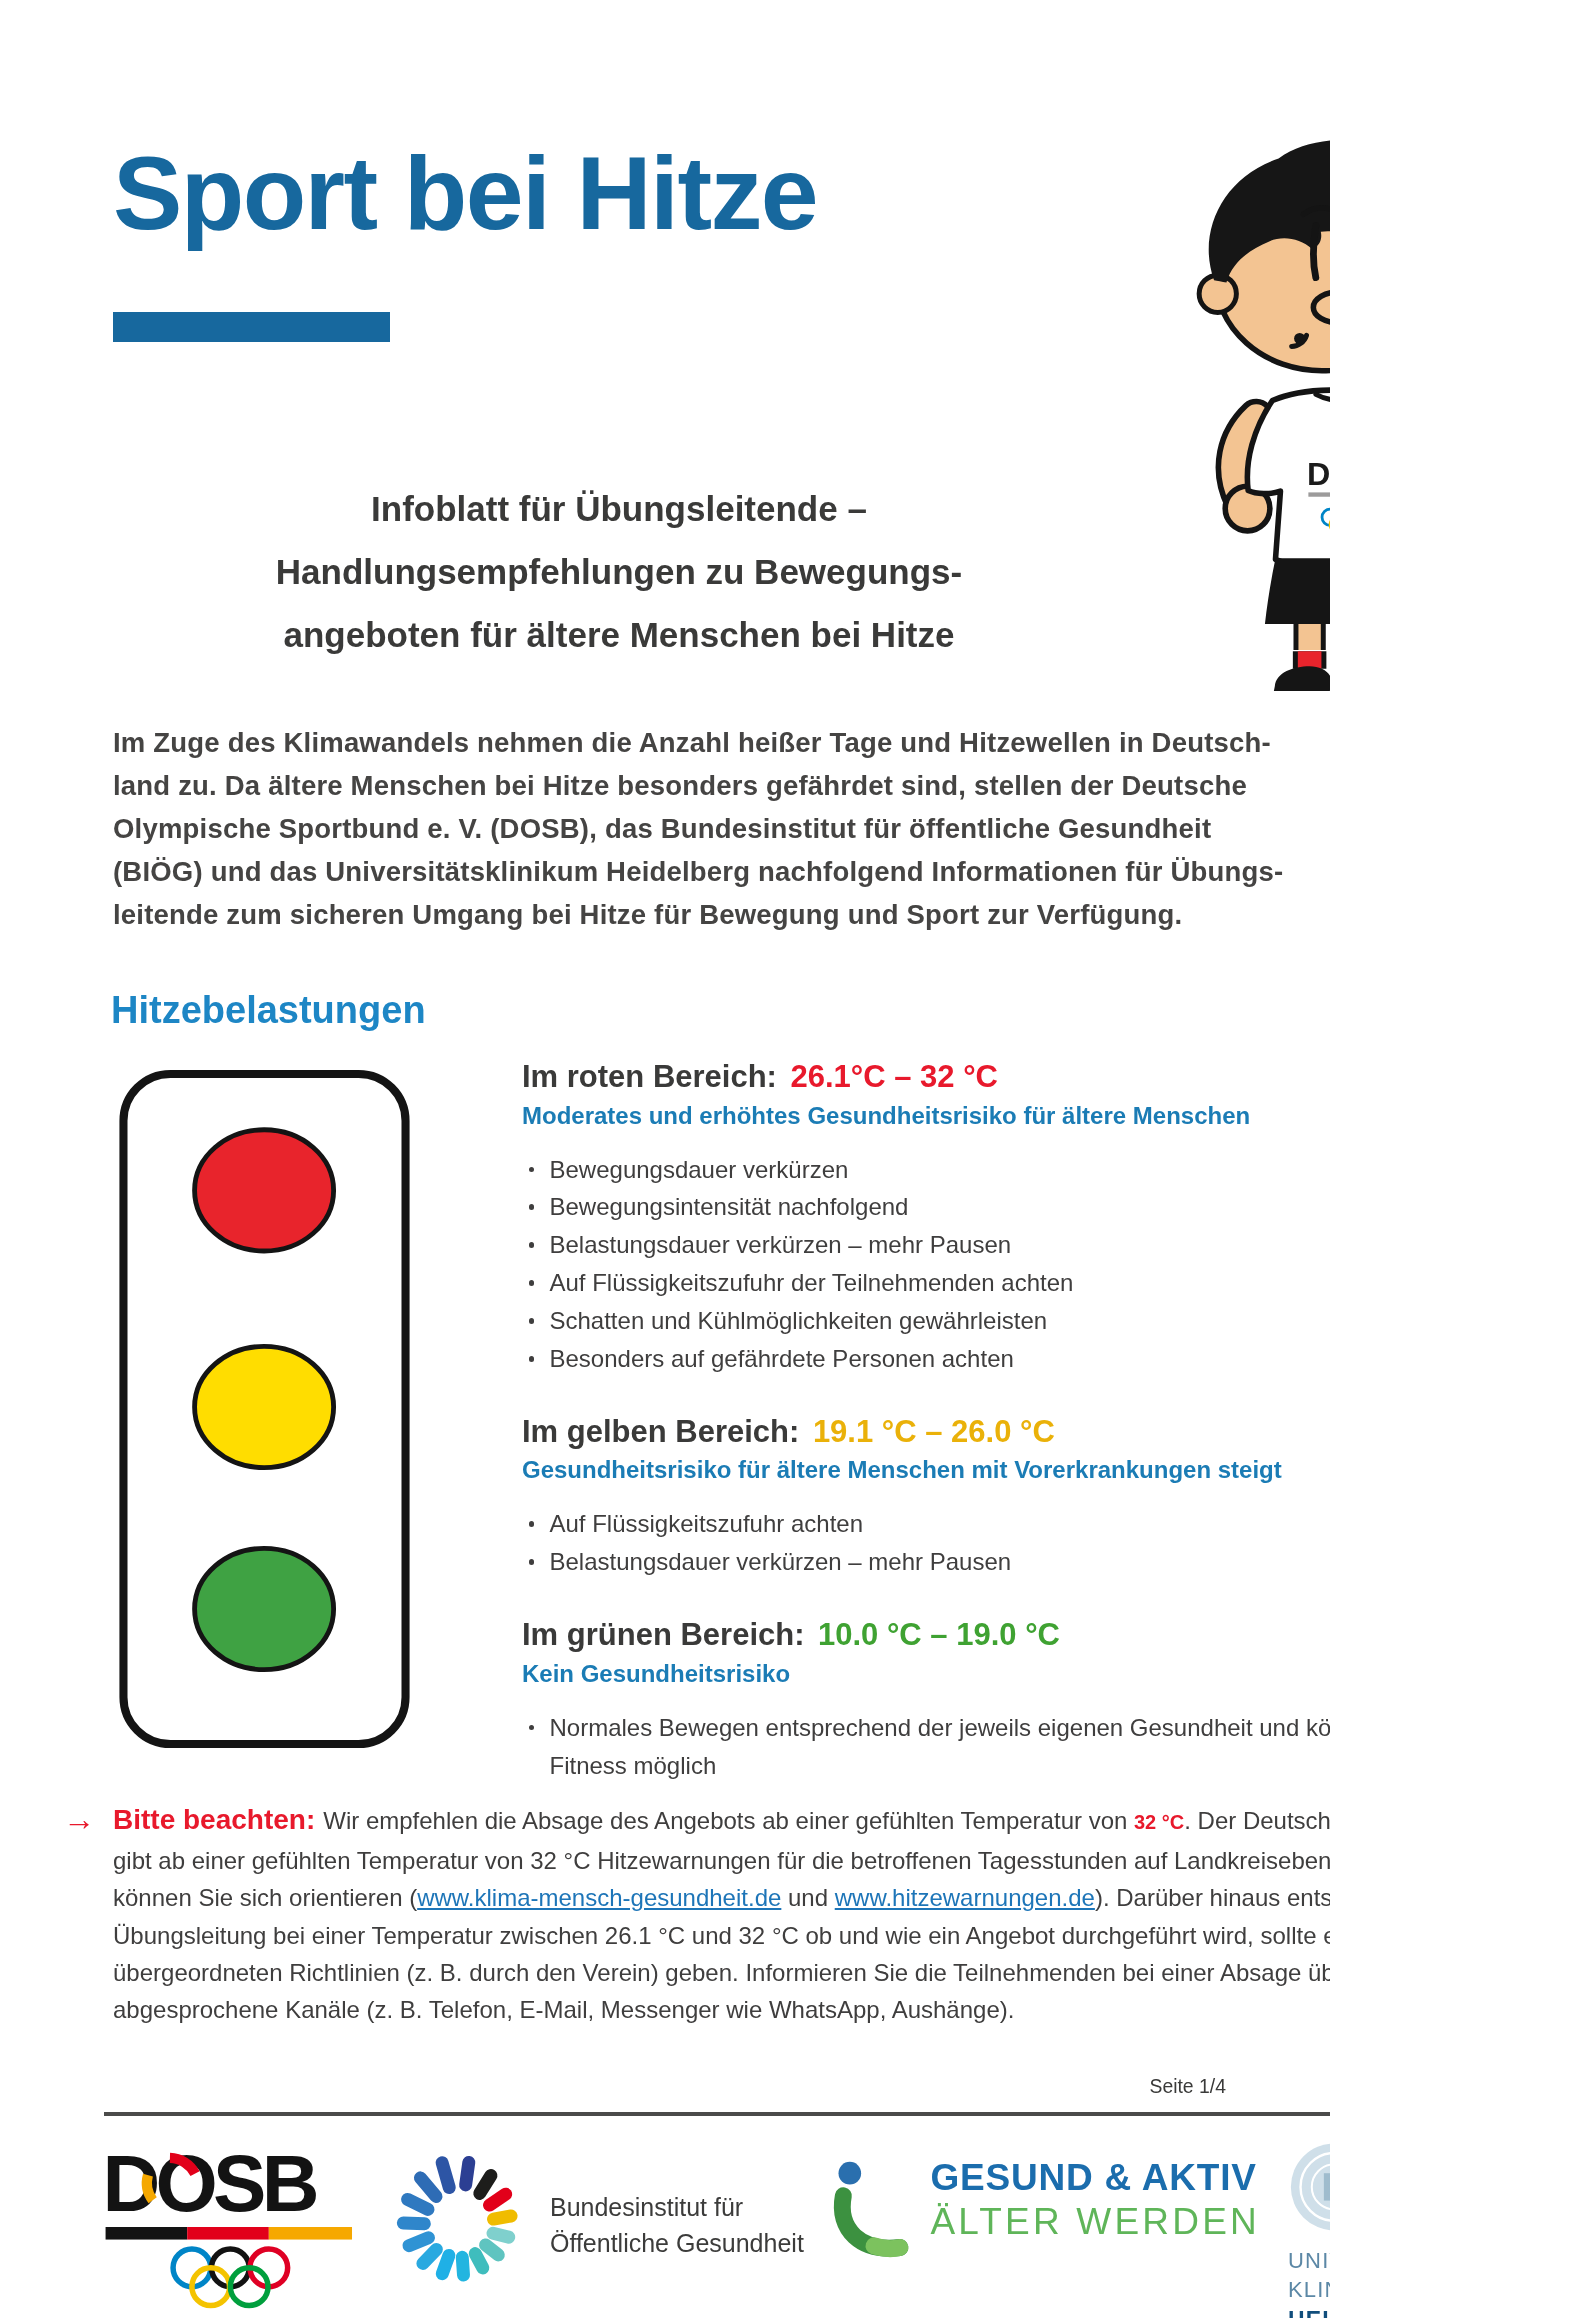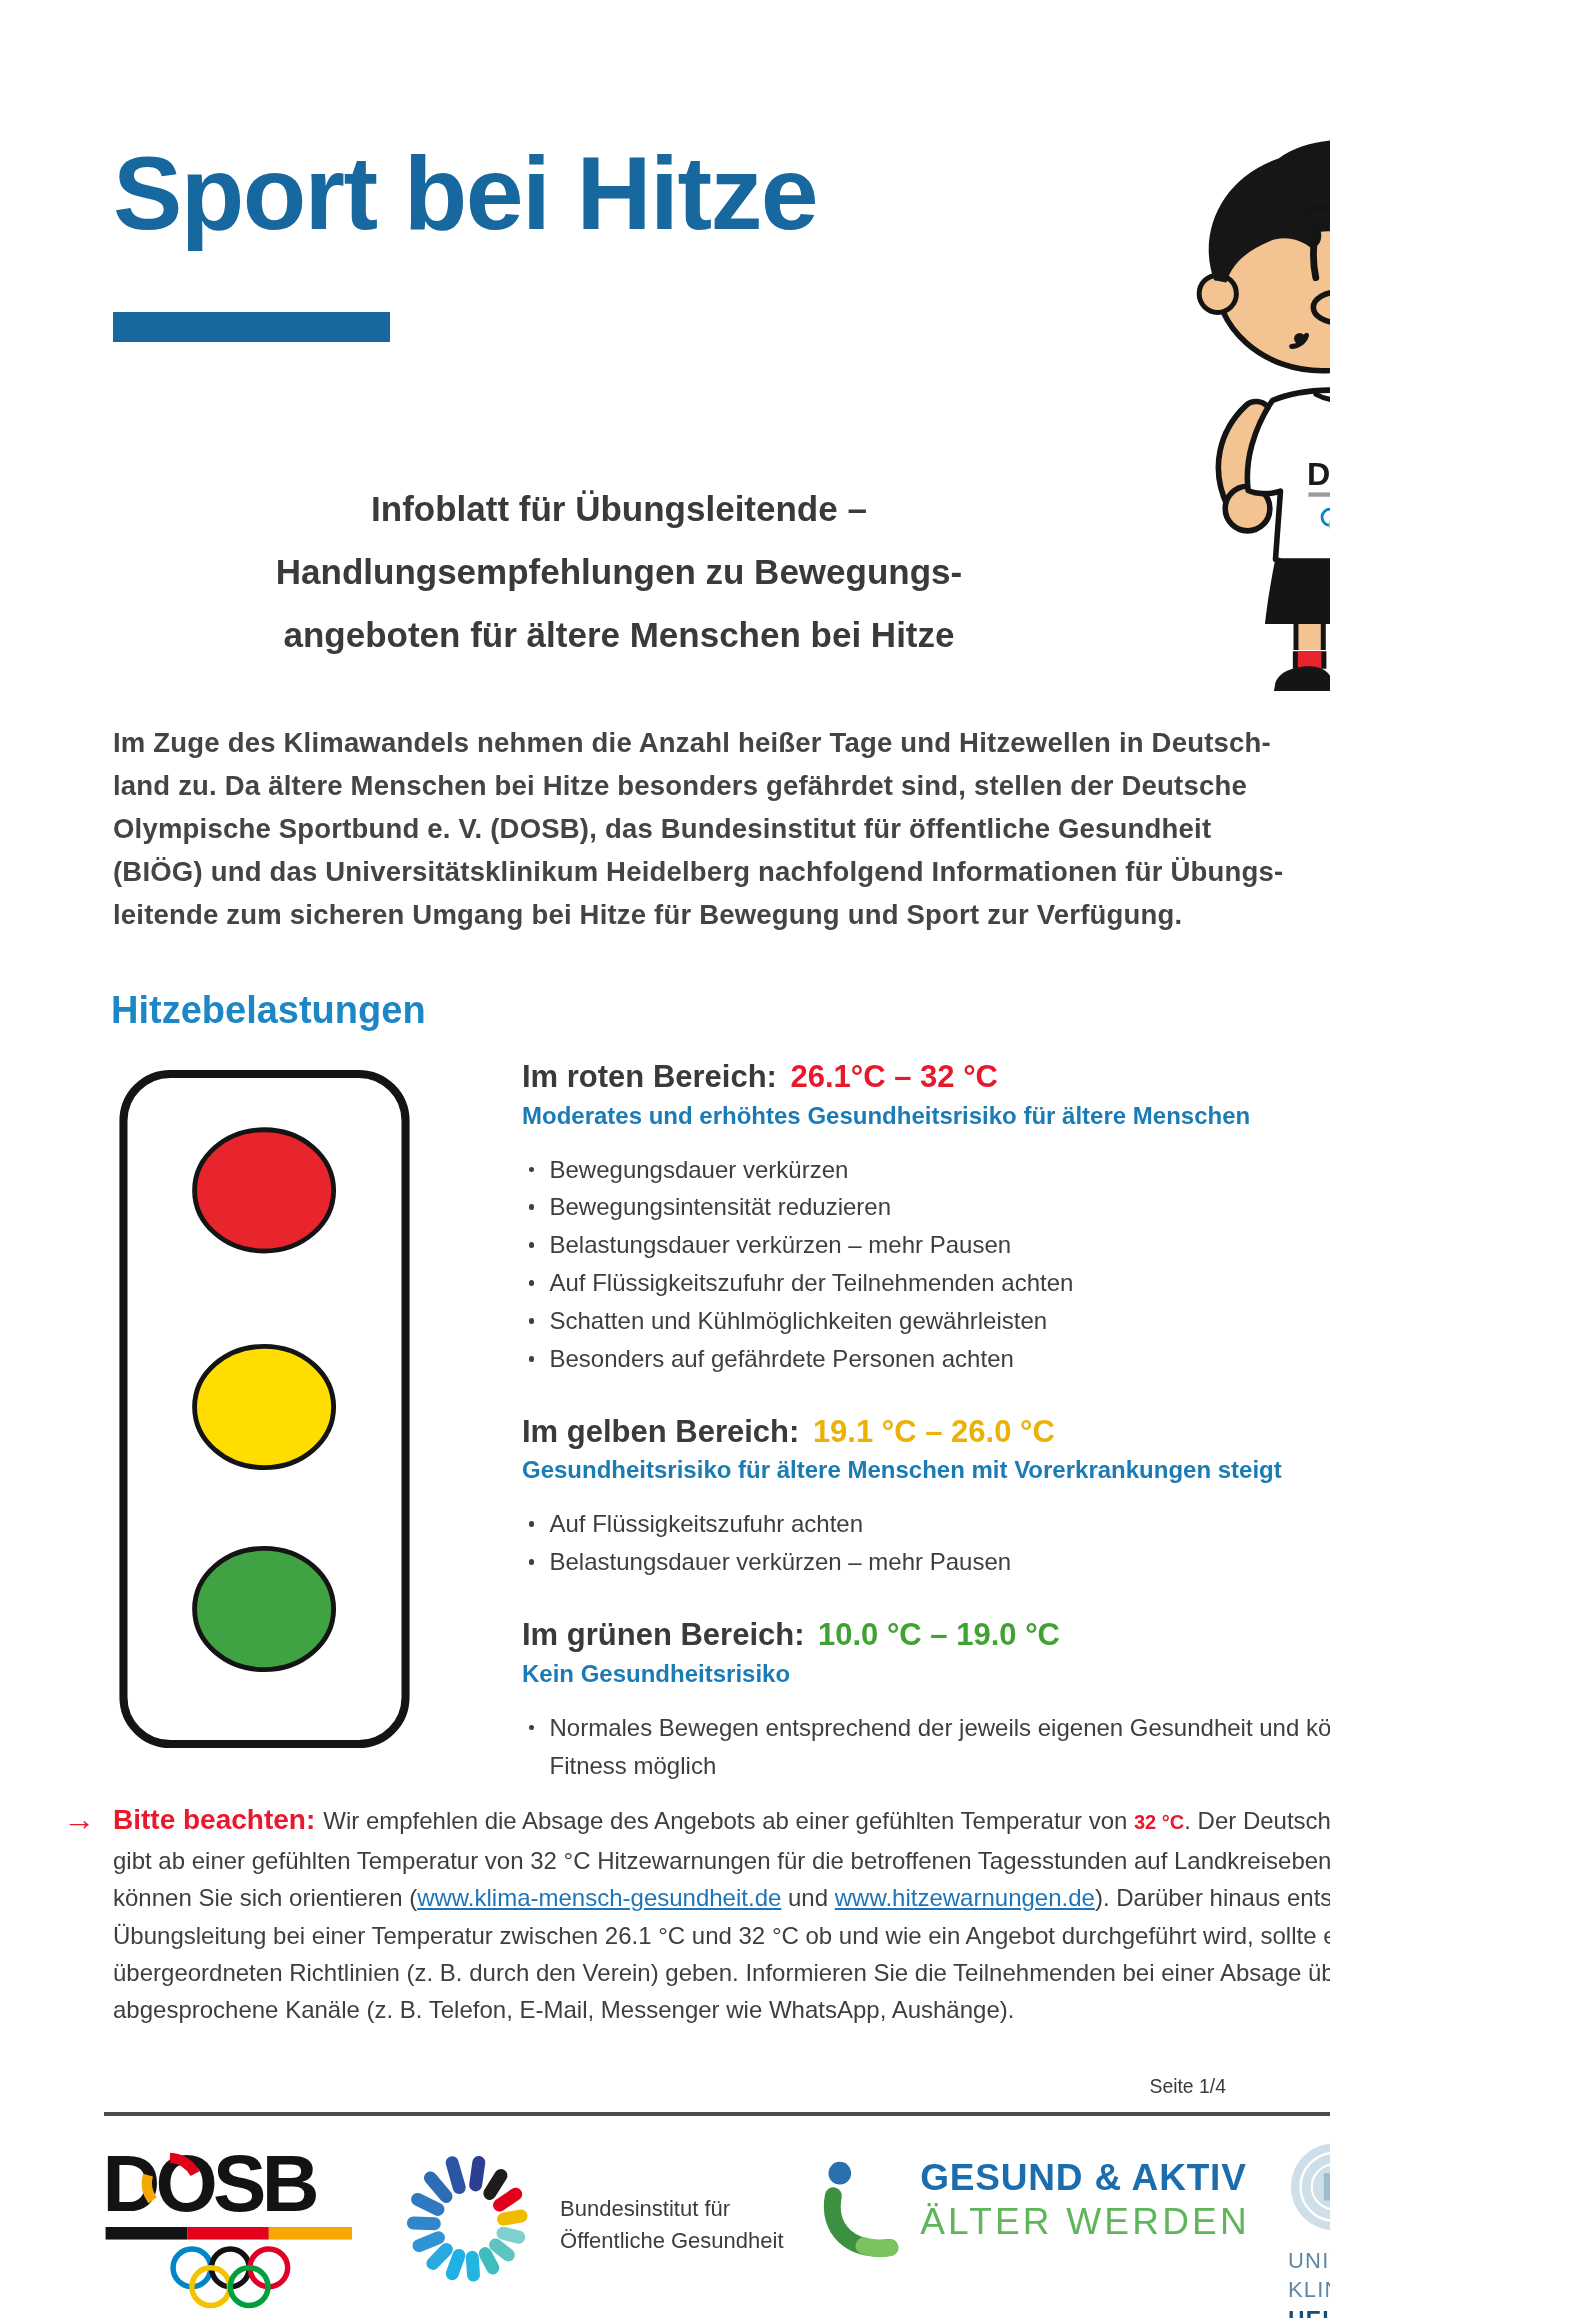--- a/index.html
+++ b/index.html
@@ -41,21 +41,21 @@
   .notice-label{font-size:28px;font-weight:bold;color:#e8192c;margin-right:8px;}
   .notice-temp{font-size:20px;font-weight:bold;color:#e8192c;}
   .doc-link{color:#1d75b8;text-decoration:underline;cursor:pointer;}
 
   
   .page-num{position:absolute;right:104px;top:2075px;font-size:19.4px;color:#3a3a39;}
   .footer-rule{position:absolute;left:104px;top:2112px;width:1386px;height:4px;background:#4b4b4a;}
   .footer{position:absolute;left:104px;top:2141px;width:1386px;display:flex;
     justify-content:space-between;align-items:flex-start;}
   .logo-bioeg{display:flex;align-items:center;gap:21px;margin-top:3.2px;}
-  .bioeg-text{font-size:22px;color:#3c3c3b;line-height:1.45;}
+  .bioeg-text{font-size:25px;color:#3c3c3b;line-height:1.45;}
   .logo-gesund{display:flex;align-items:flex-start;gap:1.6px;margin-top:16px;}
   .gesund-text .l1{font-size:37px;font-weight:bold;color:#1b6dad;letter-spacing:0.8px;}
   .gesund-text .l2{font-size:37px;color:#5fb559;letter-spacing:3.2px;margin-top:1.6px;}
   .logo-uni{display:flex;flex-direction:column;align-items:flex-start;width:202px;}
   .uni-text{margin-top:9.7px;font-size:22px;color:#5c88a6;letter-spacing:1.2px;line-height:1.35;}
   .uni-text .l3{font-weight:bold;color:#114e7c;font-size:23px;}
 </style>
 </head>
 <body>
 
@@ -155,21 +155,21 @@
   <div class="heat-col">
 
     <div>
       <div class="range-title">
         <span>Im roten Bereich:</span>
         <span class="temp temp-red">26.1°C – 32 °C</span>
       </div>
       <div class="range-sub">Moderates und erhöhtes Gesundheitsrisiko für ältere Menschen</div>
       <ul class="heat-list">
         <li><span class="dot"></span><span>Bewegungsdauer verkürzen</span></li>
-        <li><span class="dot"></span><span>Bewegungsintensität reduzieren</span></li>
+        <li><span class="dot"></span><span>Bewegungsintensität nachfolgend</span></li>
         <li><span class="dot"></span><span>Belastungsdauer verkürzen – mehr Pausen</span></li>
         <li><span class="dot"></span><span>Auf Flüssigkeitszufuhr der Teilnehmenden achten</span></li>
         <li><span class="dot"></span><span>Schatten und Kühlmöglichkeiten gewährleisten</span></li>
         <li><span class="dot"></span><span>Besonders auf gefährdete Personen achten</span></li>
       </ul>
     </div>
 
     <div class="heat-block">
       <div class="range-title">
         <span>Im gelben Bereich:</span>

